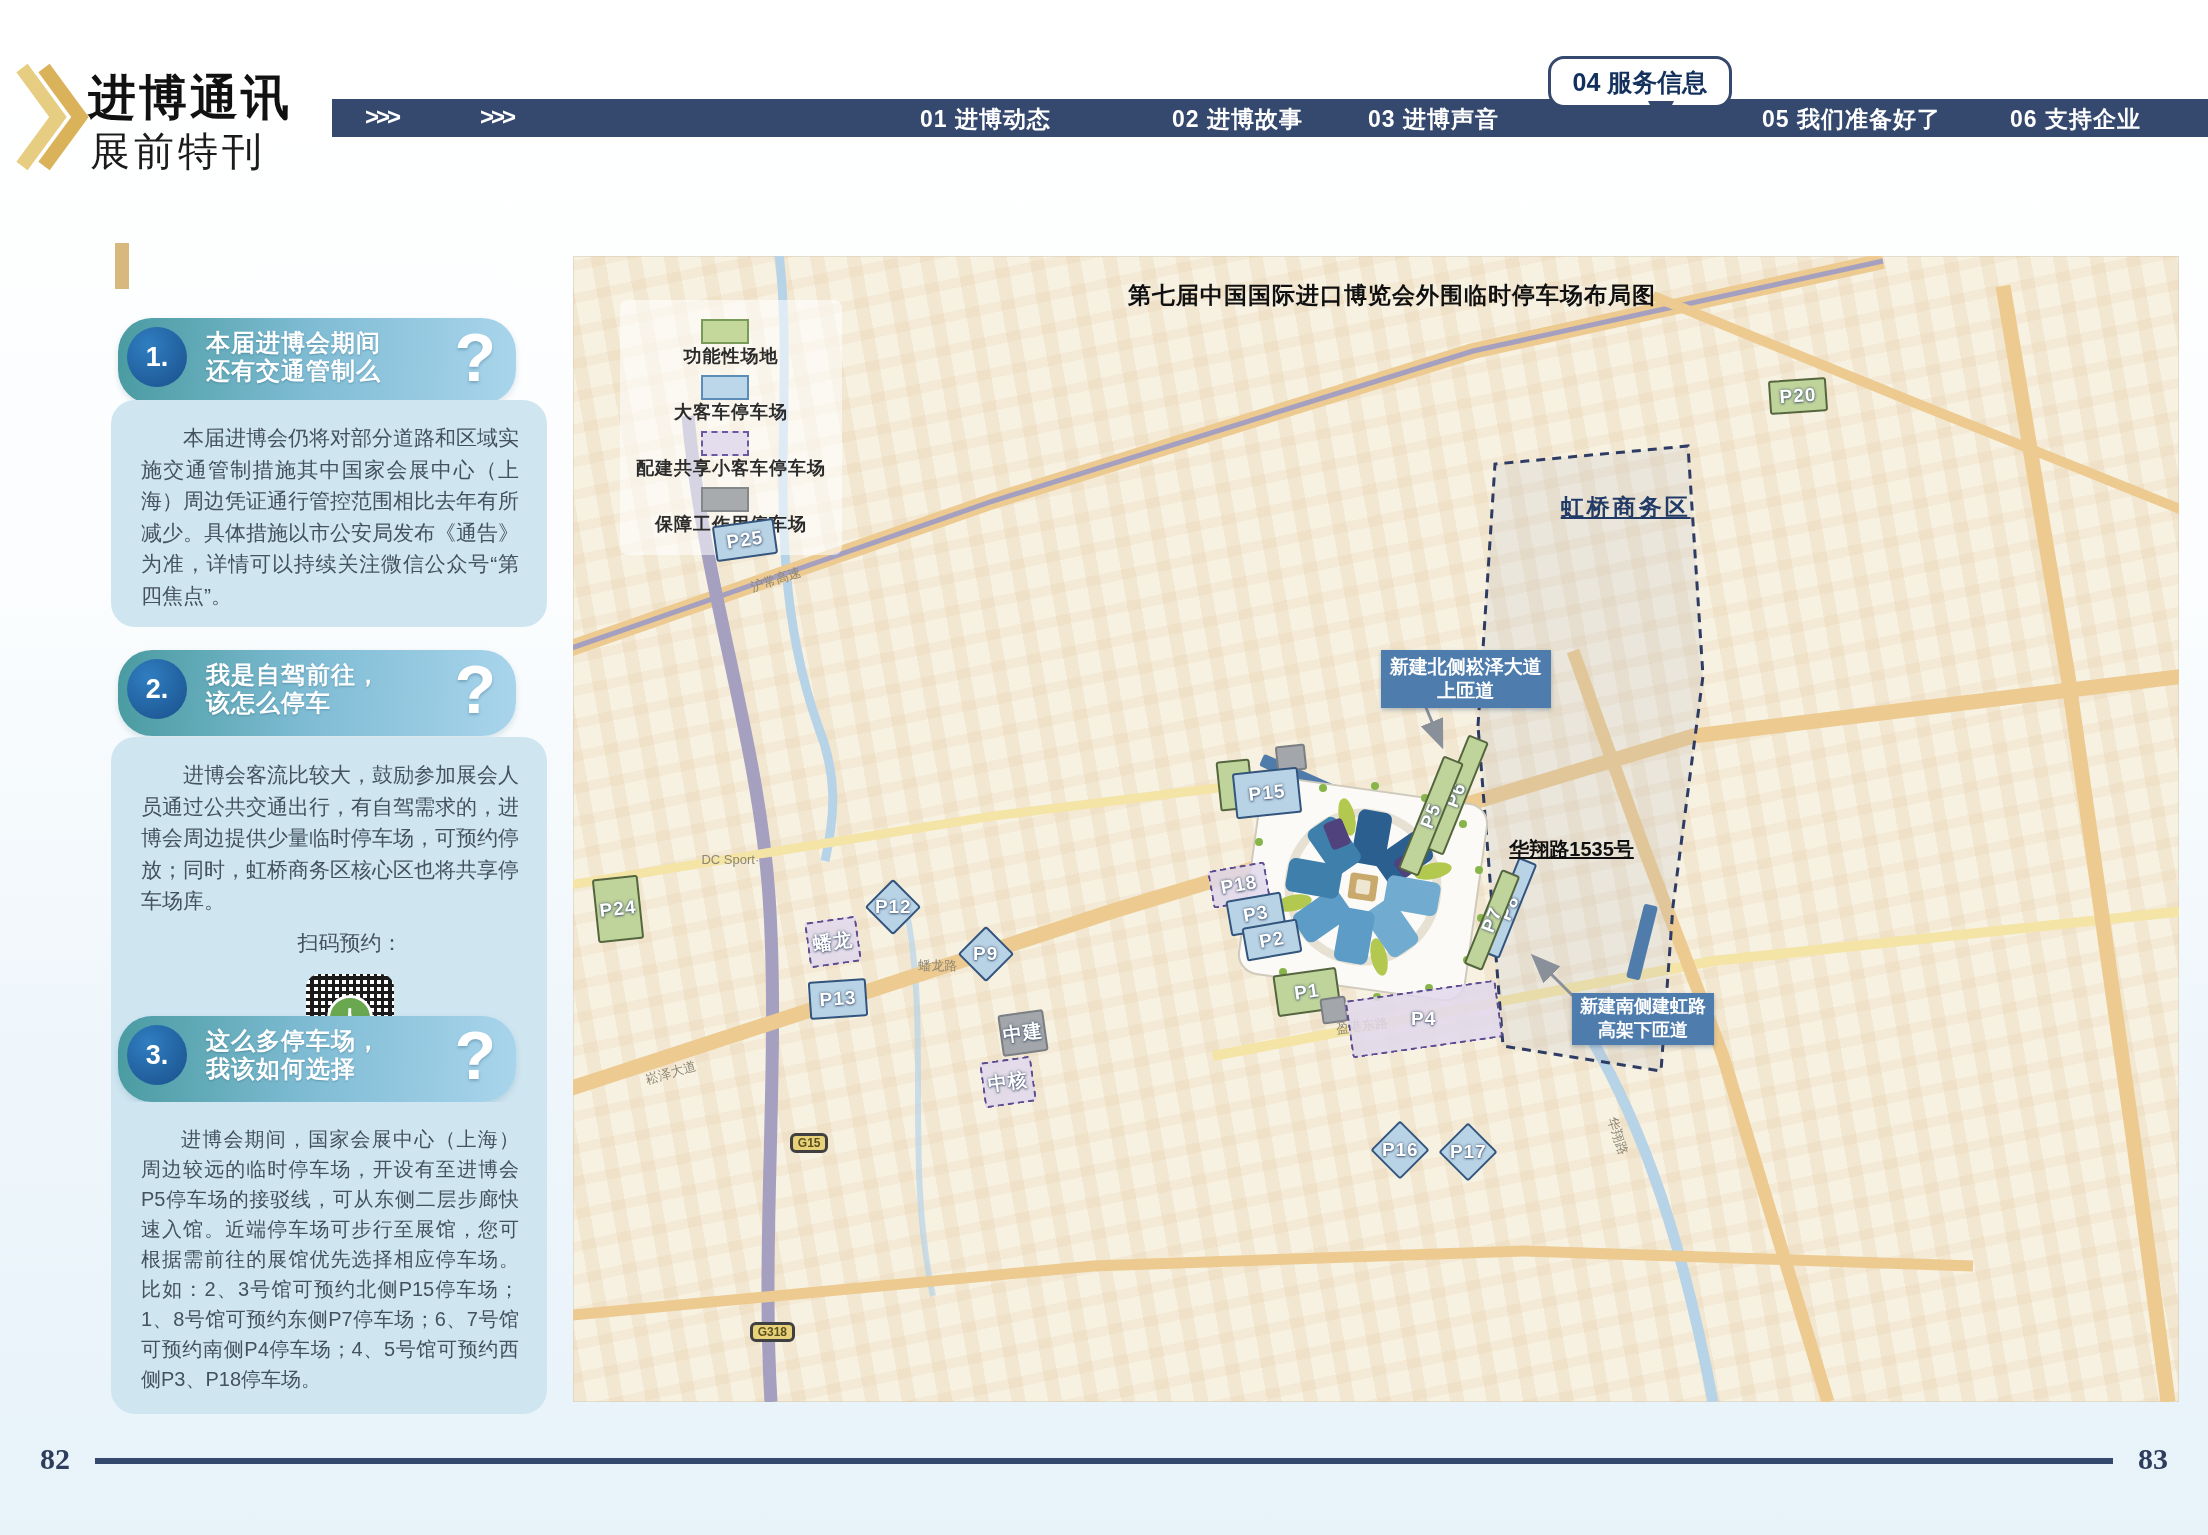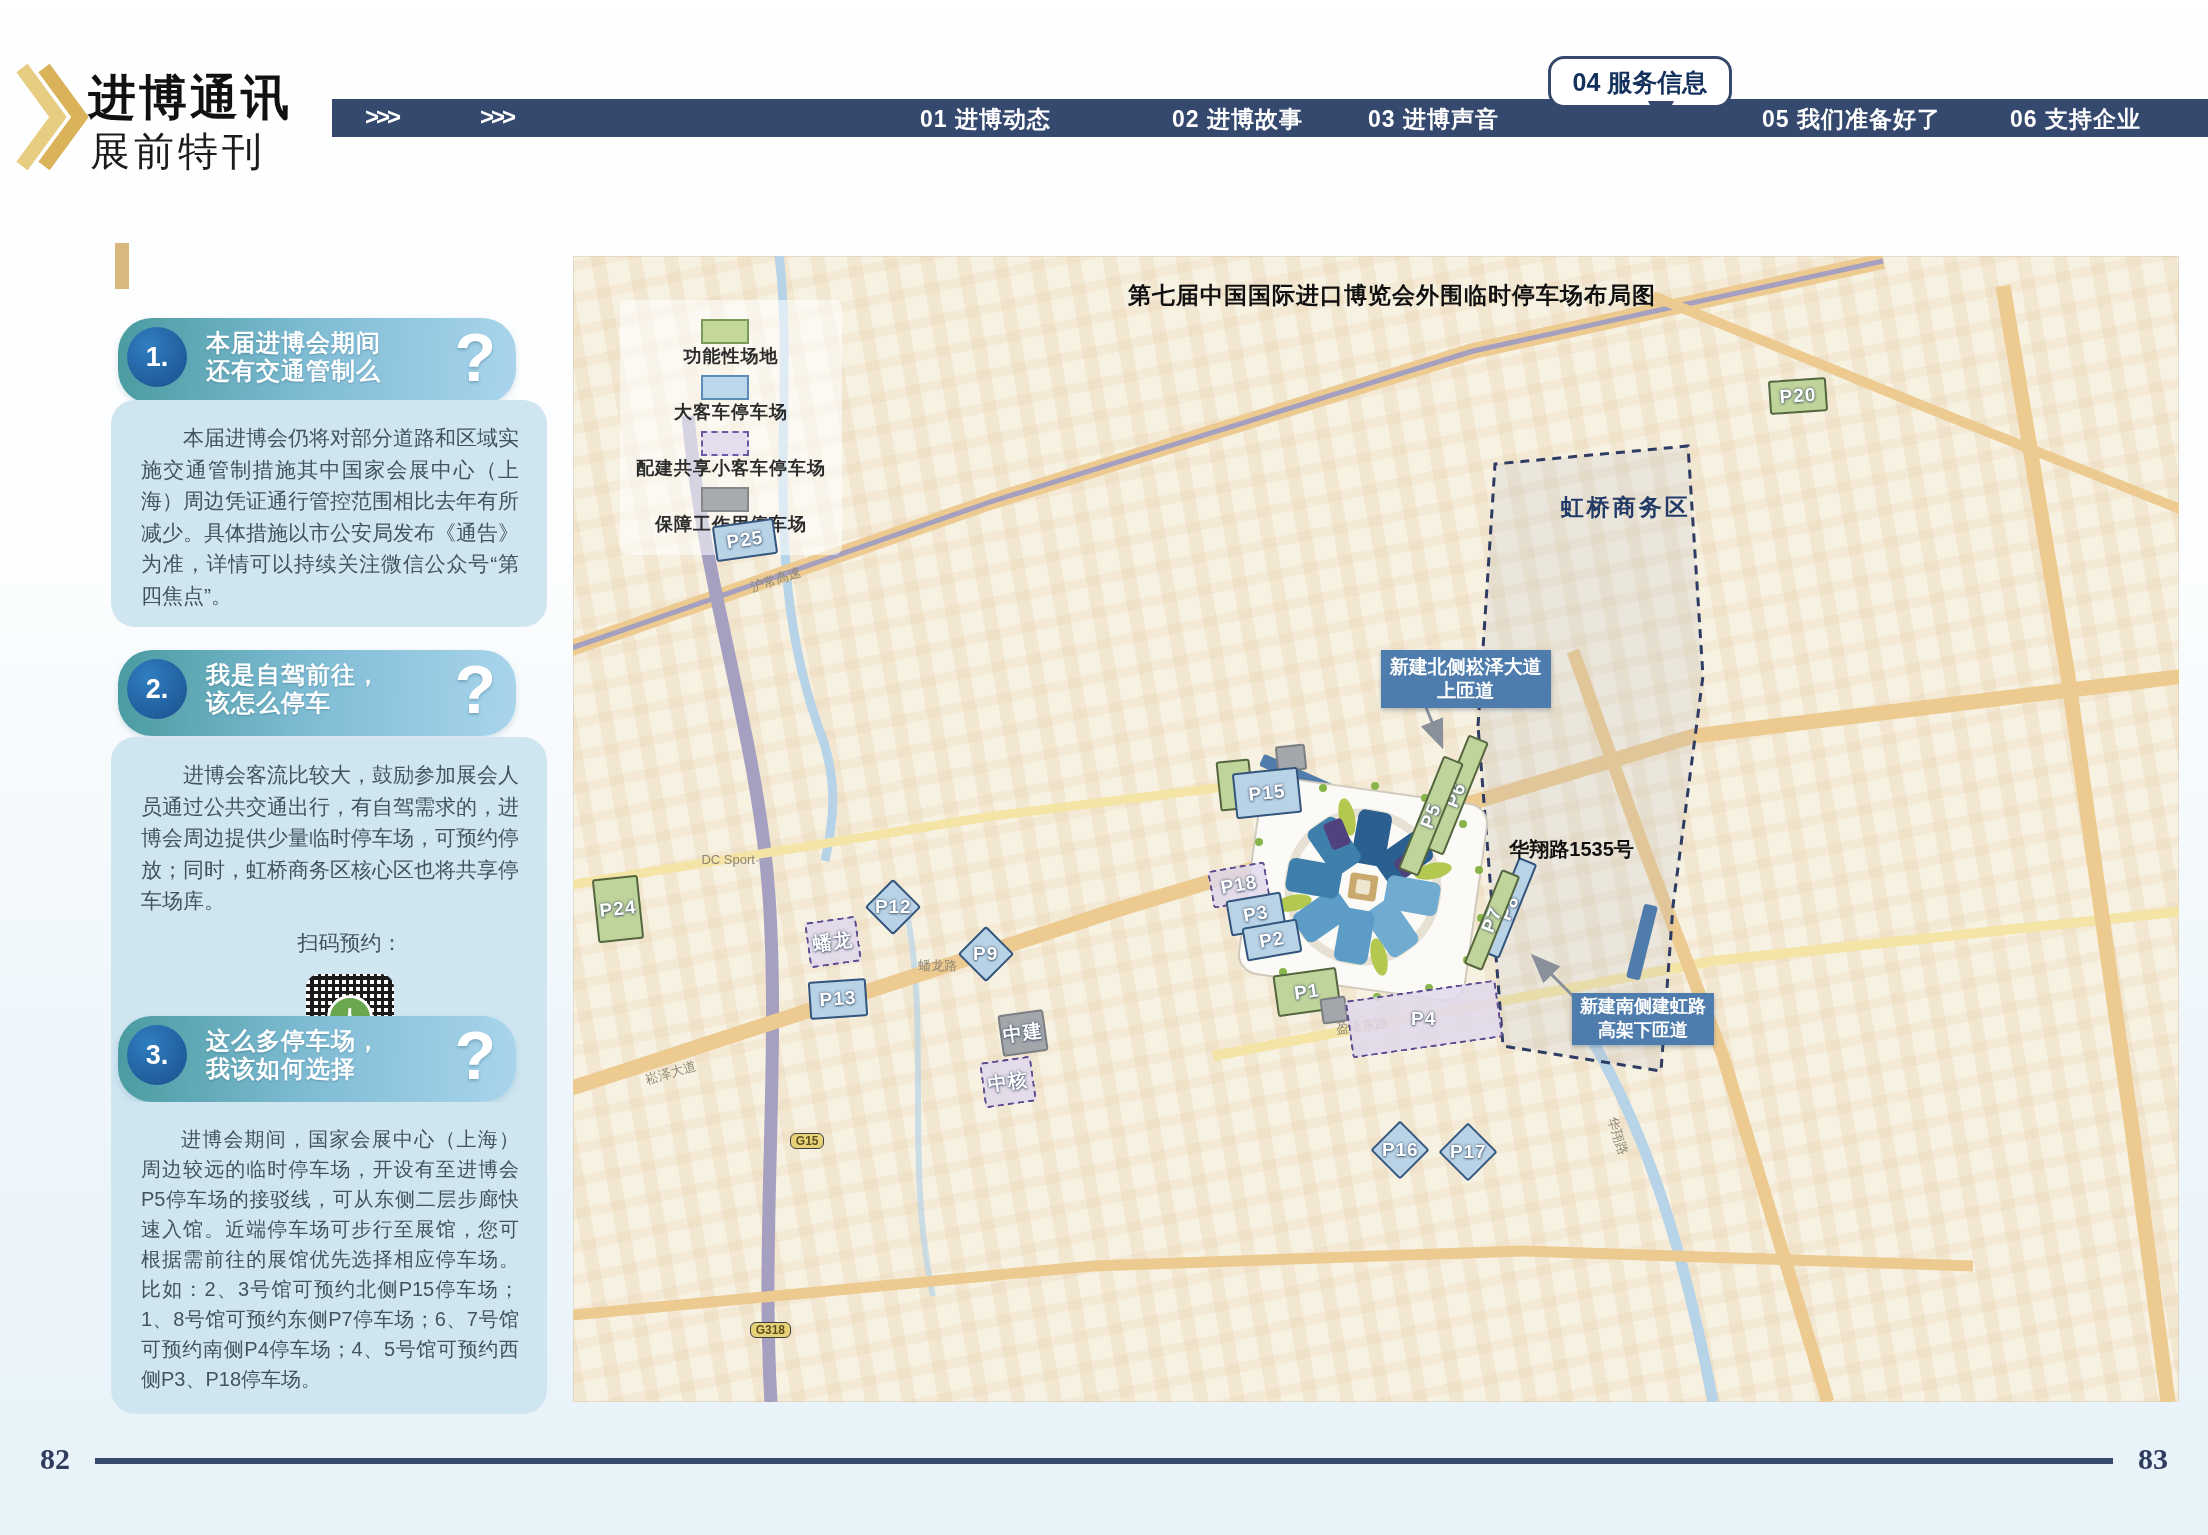--- a/index.html
+++ b/index.html
@@ -59,22 +59,22 @@
   .sw-blue{background:#bdd7ea;border:2px solid #5b8db8;}
   .sw-shared{background:#e4ddee;border:2px dashed #6a59a0;}
   .sw-gray{background:#a8abad;border:2px solid #85888b;}
   .marker{position:absolute;display:flex;align-items:center;justify-content:center;box-sizing:border-box;border-radius:3px;}
   .marker span{color:#fff;font-weight:900;font-size:19px;letter-spacing:1px;text-shadow:0 0 3px rgba(40,60,90,.85),0 1px 2px rgba(40,60,90,.6);white-space:nowrap;}
   .k-blue{background:#b9d3e6;border:2px solid #33557d;}
   .k-green{background:#bfd49b;border:2px solid #55663f;}
   .k-shared{background:rgba(224,216,236,.85);border:2px dashed #5c4c8e;}
   .k-gray{background:#a3a7ab;border:2px solid #7b7f83;}
   .road-label{position:absolute;font-size:13px;color:#8e8673;white-space:nowrap;transform-origin:center;}
-  .road-badge{background:#e7d27a;border:1px solid #404040;border-radius:6px;color:#5c4f1d;font-weight:700;padding:0 5px;font-size:12px;}
-  .area-label{position:absolute;white-space:nowrap;}
+  .road-badge{background:#e7d27a;border:3px solid #404040;border-radius:6px;color:#5c4f1d;font-weight:700;padding:0 5px;font-size:12px;}
+  .area-label{position:absolute;white-space:nowrap;text-decoration:underline;}
   #area-cbd{font-size:23px;font-weight:900;color:#223a66;letter-spacing:3px;}
   #area-huaxiang{font-size:20px;font-weight:900;color:#101010;}
   .callout{position:absolute;background:#4e7cac;color:#fff;font-weight:800;text-align:center;
       display:flex;flex-direction:column;align-items:center;justify-content:center;line-height:1.3;
       box-shadow:0 2px 4px rgba(50,80,110,.35);}
   
   #footer-line{position:absolute;left:95px;top:1458px;width:2018px;height:6px;background:#35496e;}
   .page-num{position:absolute;top:1442px;font-size:30px;color:#2e3c5e;font-family:"Liberation Serif","DejaVu Serif",serif;font-weight:700;}
   #page-num-left{left:40px;}
   #page-num-right{right:40px;}

